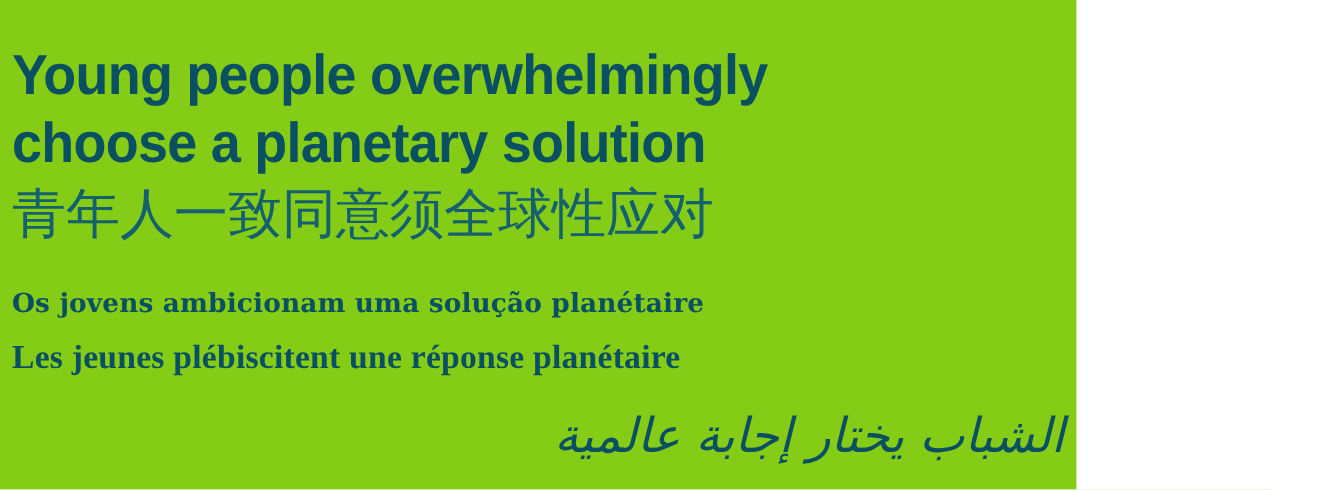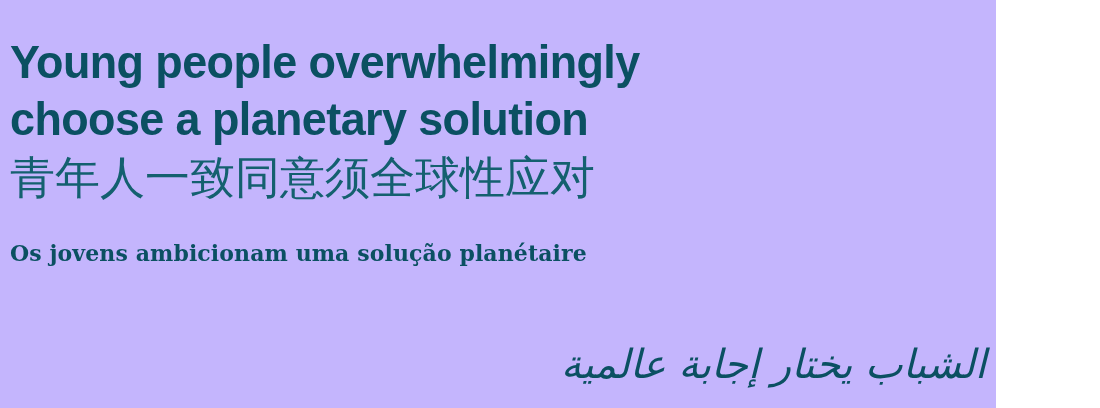--- a/index.html
+++ b/index.html
@@ -12,23 +12,23 @@
   body {
     width: 1100px;
     height: 408px;
     overflow: hidden;
     font-family: "Liberation Sans", sans-serif;
     -webkit-font-smoothing: antialiased;
   }
 
   .poster {
     position: relative;
-    width: 996px;
+    width: 897px;
     height: 408px;
-    background: #c4b5fd;
+    background: #84cc16;
     box-sizing: border-box;
   }
 
   
   .headline {
     position: absolute;
     left: 10px;
     top: 2px;
     width: 1000px;
     color: #0b5062;
@@ -107,16 +107,17 @@
 
 <div class="poster">
 
   <h1 class="headline">Young people overwhelmingly
 choose a planetary solution</h1>
 
   <div class="line-zh" lang="zh">青年人一致同意须全球性应对</div>
 
   <div class="line-pt" lang="pt">Os jovens ambicionam uma solução planétaire</div>
 
+  <div class="line-fr" lang="fr">Les jeunes plébiscitent une réponse planétaire</div>
 
   <div class="line-ar" lang="ar" dir="rtl">الشباب يختار إجابة عالمية</div>
 
 </div>
 
 </body></html>

